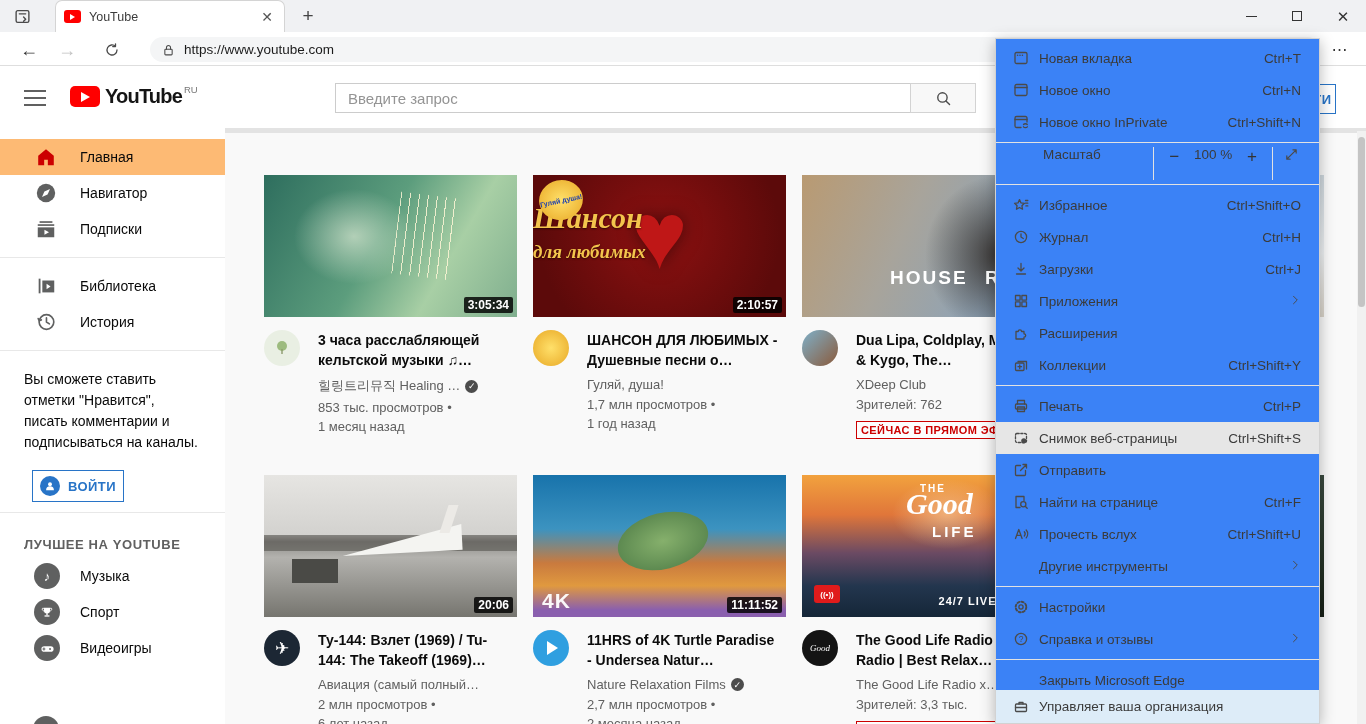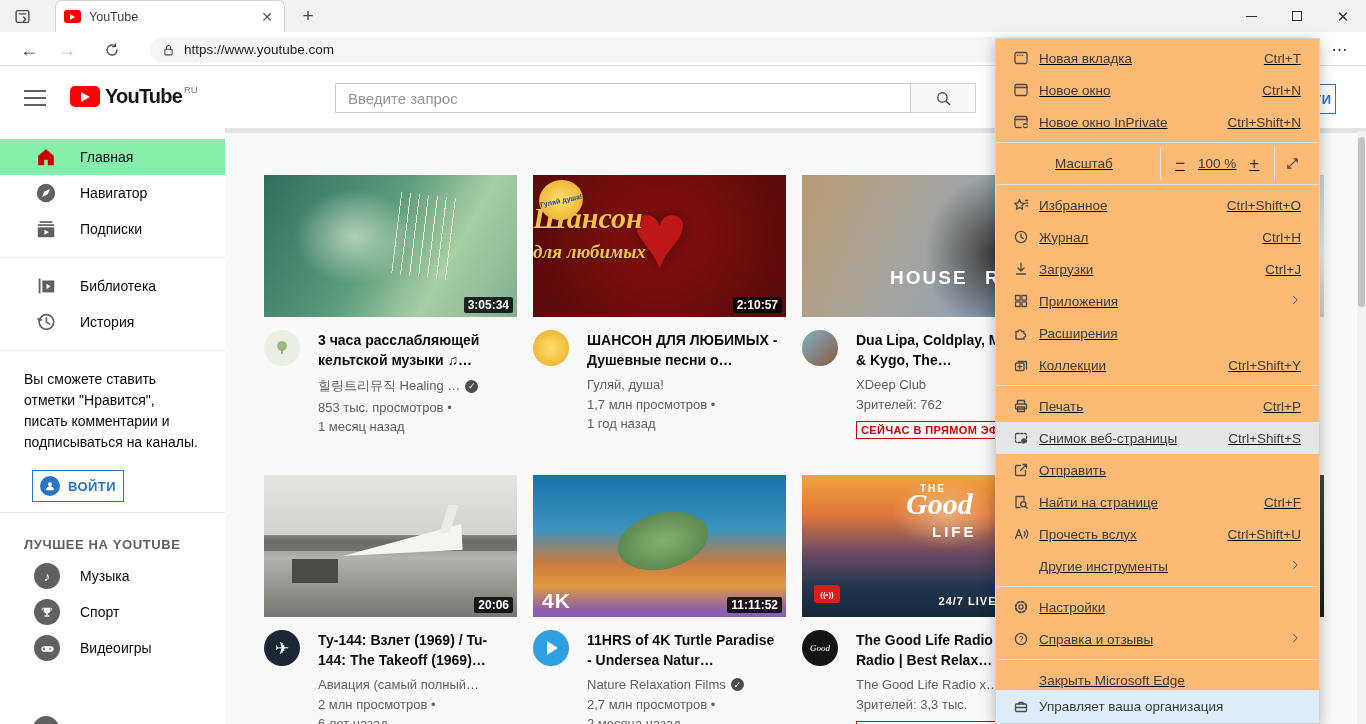--- a/index.html
+++ b/index.html
@@ -35,21 +35,21 @@
   .ytlogo .region{font-size:9.5px;color:#777;margin-left:2px;margin-top:-2px;}
   .searchbox{position:absolute;left:335px;top:83px;width:576px;height:30px;border:1px solid #ccc;box-sizing:border-box;background:#fff;}
   .searchbox input{width:100%;height:100%;border:none;outline:none;padding:0 12px;font-size:15px;color:#111;font-family:inherit;background:transparent;}
   .searchbox input::placeholder{color:#949494;}
   .searchbtn{position:absolute;left:910px;top:83px;width:66px;height:30px;background:#f8f8f8;border:1px solid #d3d3d3;box-sizing:border-box;display:flex;align-items:center;justify-content:center;}
   .signin-top{position:absolute;left:1252px;top:84px;width:84px;height:30px;border:1px solid #2874c7;background:#fff;box-sizing:border-box;display:flex;align-items:center;justify-content:center;gap:7px;color:#2874c7;font-size:13px;font-weight:700;letter-spacing:.4px;}
   .hdiv{position:absolute;left:225px;top:128px;width:1141px;height:5px;background:#e3e3e3;}
   
   .sidebar{position:absolute;left:0;top:131px;width:225px;height:593px;background:#fff;}
   .srow{position:relative;height:36px;display:flex;align-items:center;padding-left:34px;box-sizing:border-box;}
-  .srow.active{background:#86efac;}
+  .srow.active{background:#fdba74;}
   .srow .sic{width:24px;height:24px;margin-right:22px;display:flex;align-items:center;justify-content:center;flex:none;}
   .srow .slabel{font-size:14px;color:#0a0a0a;}
   .sdiv{height:1px;background:#e8e8e8;margin:10px 0;}
   .promo{padding:8px 24px 0 24px;font-size:14px;line-height:21px;color:#090909;}
   .signin{margin:17px 0 0 32px;width:92px;height:32px;border:1px solid #2874c7;display:flex;align-items:center;justify-content:center;gap:8px;color:#2874c7;font-size:13px;font-weight:700;letter-spacing:.4px;background:#fff;box-sizing:border-box;}
   .bluecircle{width:20px;height:20px;border-radius:50%;background:#2874c7;display:flex;align-items:center;justify-content:center;}
   .besthdr{padding:14px 24px 6px 24px;font-size:13px;font-weight:700;color:#606060;letter-spacing:.6px;}
   .bic{width:26px;height:26px;border-radius:50%;background:#5f6060;color:#fff;display:flex;align-items:center;justify-content:center;margin-right:20px;flex:none;font-size:13px;}
   .partcirc{position:absolute;left:33px;bottom:-18px;width:26px;height:26px;border-radius:50%;background:#5f6060;}
   
@@ -68,31 +68,31 @@
   
   .tt-white{color:#fff;font-weight:700;position:absolute;}
   .gold{color:#f3c44c;font-family:"Liberation Serif",serif;font-style:italic;font-weight:700;text-shadow:0 1px 2px rgba(0,0,0,.6);position:absolute;width:100%;}
   .liveic{position:absolute;left:12px;bottom:14px;width:26px;height:18px;background:#e01b1b;border-radius:3px;color:#fff;font-size:8px;display:flex;align-items:center;justify-content:center;font-weight:700;}
   .radioline{position:absolute;right:14px;bottom:10px;font-size:11px;font-weight:700;color:#fff;letter-spacing:1px;}
   .radioline .acc{color:#ffd400;}
   
   .sbar{position:absolute;right:0;top:131px;width:9px;height:593px;background:#f1f1f1;}
   .sthumb{position:absolute;right:1px;top:6px;width:7px;height:170px;background:#c4c4c4;border-radius:4px;}
   
-  .emenu{position:absolute;left:995px;top:38px;width:325px;height:686px;background:#fdba74;border:1px solid #d2d2d2;
-         box-shadow:0 3px 14px rgba(0,0,0,.28);box-sizing:border-box;z-index:50;padding-top:3px;text-decoration:underline;}
+  .emenu{position:absolute;left:995px;top:38px;width:325px;height:686px;background:#3b82f6;border:1px solid #d2d2d2;
+         box-shadow:0 3px 14px rgba(0,0,0,.28);box-sizing:border-box;z-index:50;padding-top:3px;}
   .mi{height:32px;display:flex;align-items:center;padding:0 18px 0 16px;font-size:13.5px;color:#3b3b3b;}
   .mi.hl{background:#e6e6e6;}
   .mi.org{background:#ddecf8;position:absolute;left:0;bottom:0;width:100%;box-sizing:border-box;height:33px;}
   .mi .ic{width:17px;height:17px;margin-right:10px;display:flex;align-items:center;justify-content:center;flex:none;}
   .mi .lbl{flex:1;white-space:nowrap;}
   .mi .sc{color:#3b3b3b;white-space:nowrap;}
   .mi .chev{margin-left:8px;}
   .mdiv{height:1px;background:#e2e2e2;margin:4px 0;}
-  .zoomrow{height:33px;display:flex;align-items:center;padding:0 12px 0 32px;font-size:13.5px;color:#3b3b3b;}
+  .zoomrow{height:33px;display:flex;align-items:flex-start;padding:0 12px 0 20px;font-size:13.5px;color:#3b3b3b;}
   .zoomrow .zl{width:120px;padding-left:27px;}
   .zsep{width:1px;height:33px;background:#e2e2e2;margin:0 4px;}
   .zbtn{width:36px;text-align:center;font-size:17px;color:#333;}
   .zval{width:52px;text-align:center;}
   svg.oi{stroke:#4a4a4a;fill:none;stroke-width:1.3;stroke-linecap:round;stroke-linejoin:round;}
 </style>
 </head>
 <body>
 
 <div class="stage">

